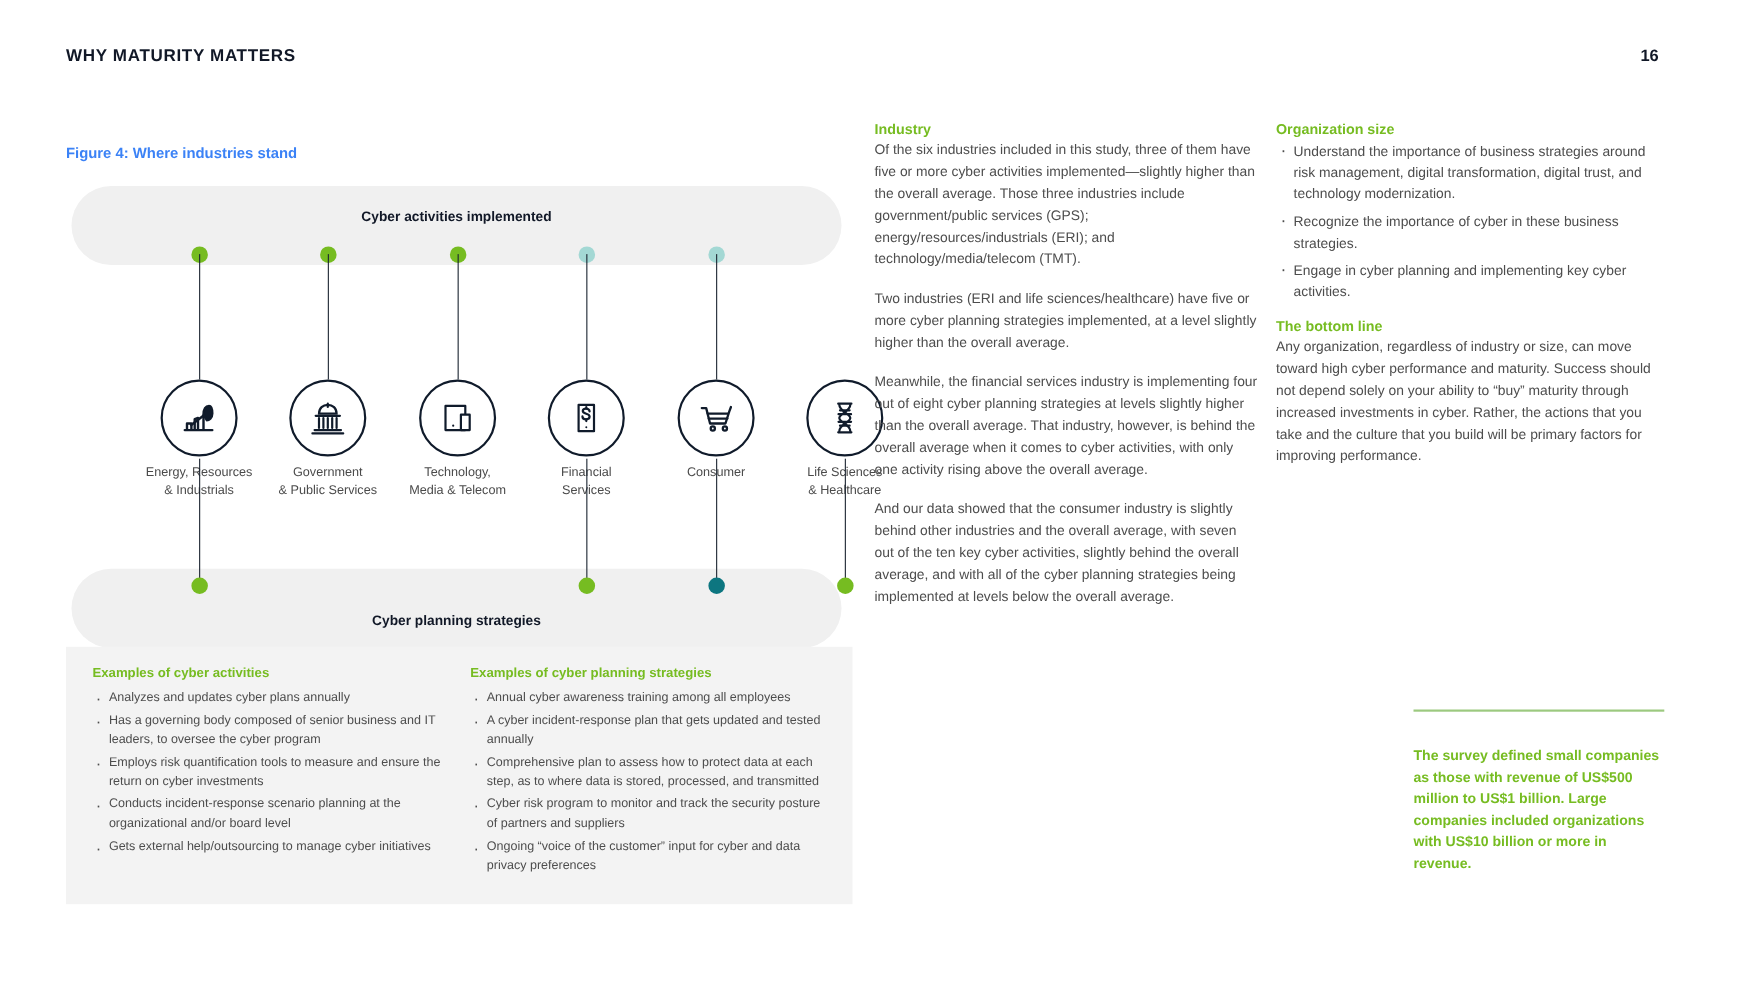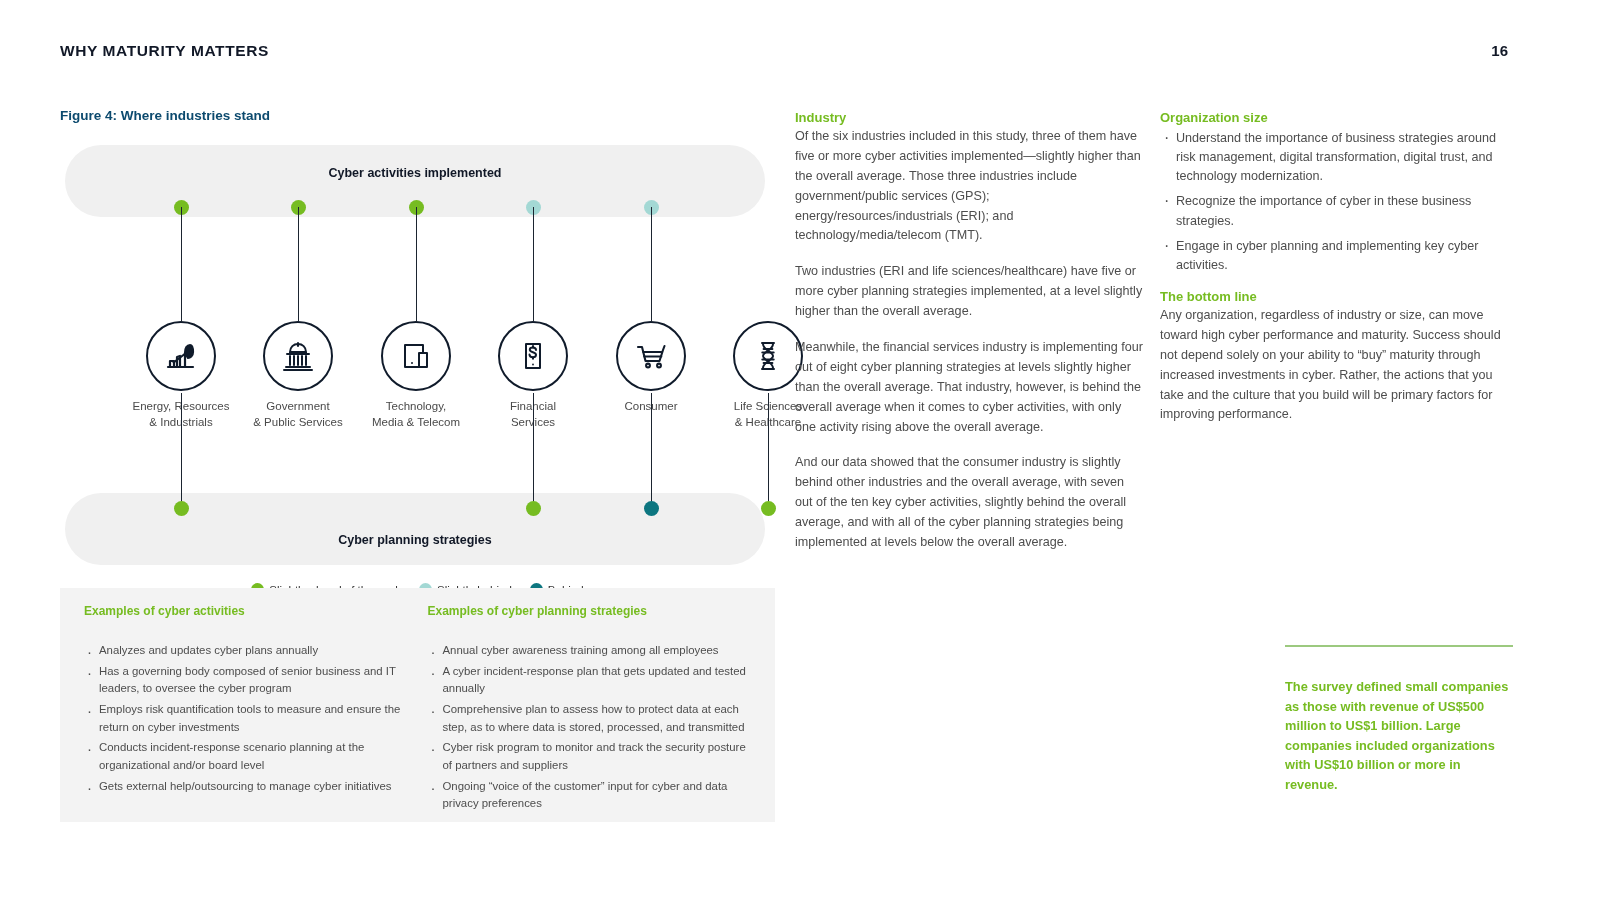--- a/index.html
+++ b/index.html
@@ -19,21 +19,21 @@
   }
   .header-title {
     font-size: 15.5px; font-weight: bold; letter-spacing: 0.6px;
     color: #111827; text-transform: uppercase;
   }
   .page-number { font-size: 15px; font-weight: bold; color: #111827; }
 
   
   .figure-col { position: absolute; left: 60px; top: 108px; width: 715px; }
   .figure-title {
-    font-size: 13.5px; font-weight: bold; color: #0c4a6e; margin-bottom: 22px;
+    font-size: 13.5px; font-weight: bold; color: #3b82f6; margin-bottom: 22px; margin-top: 24px;
   }
 
   .diagram { position: relative; width: 715px; height: 430px; }
 
   .band {
     position: absolute; left: 5px; width: 700px; height: 72px;
     background: #f0f0f0; border-radius: 36px;
   }
   .band-top { top: 0; }
   .band-bottom { top: 348px; }
@@ -83,21 +83,21 @@
   .legend-dot { width: 13px; height: 13px; border-radius: 50%; }
   .legend-text { font-size: 11.5px; color: #333333; }
 
   
   .examples {
     position: absolute; left: 60px; top: 588px; width: 715px; height: 234px;
     background: #f3f3f3; display: flex; padding: 16px 14px 10px 14px;
   }
   .ex-col { width: 50%; padding: 0 10px; }
   .ex-title {
-    font-size: 12px; font-weight: bold; color: #76bc21; margin-bottom: 24px;
+    font-size: 12px; font-weight: bold; color: #76bc21; margin-bottom: 8px;
   }
   .ex-list { list-style: none; }
   .ex-list li {
     position: relative; padding-left: 15px; margin-bottom: 3px;
     font-size: 11.4px; line-height: 1.55; color: #4d4d4d;
   }
   .ex-list li::before {
     content: "\00B7"; position: absolute; left: 3px; top: -2px;
     font-size: 15px; color: #4d4d4d;
   }

